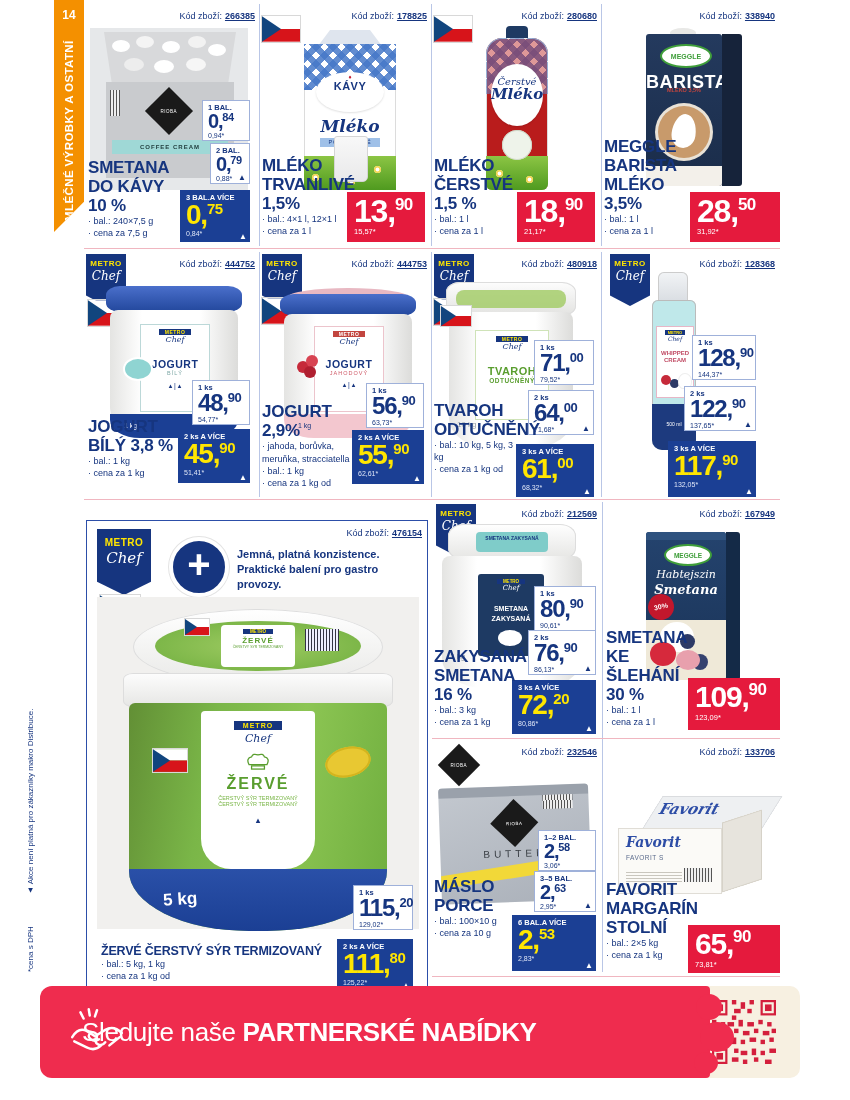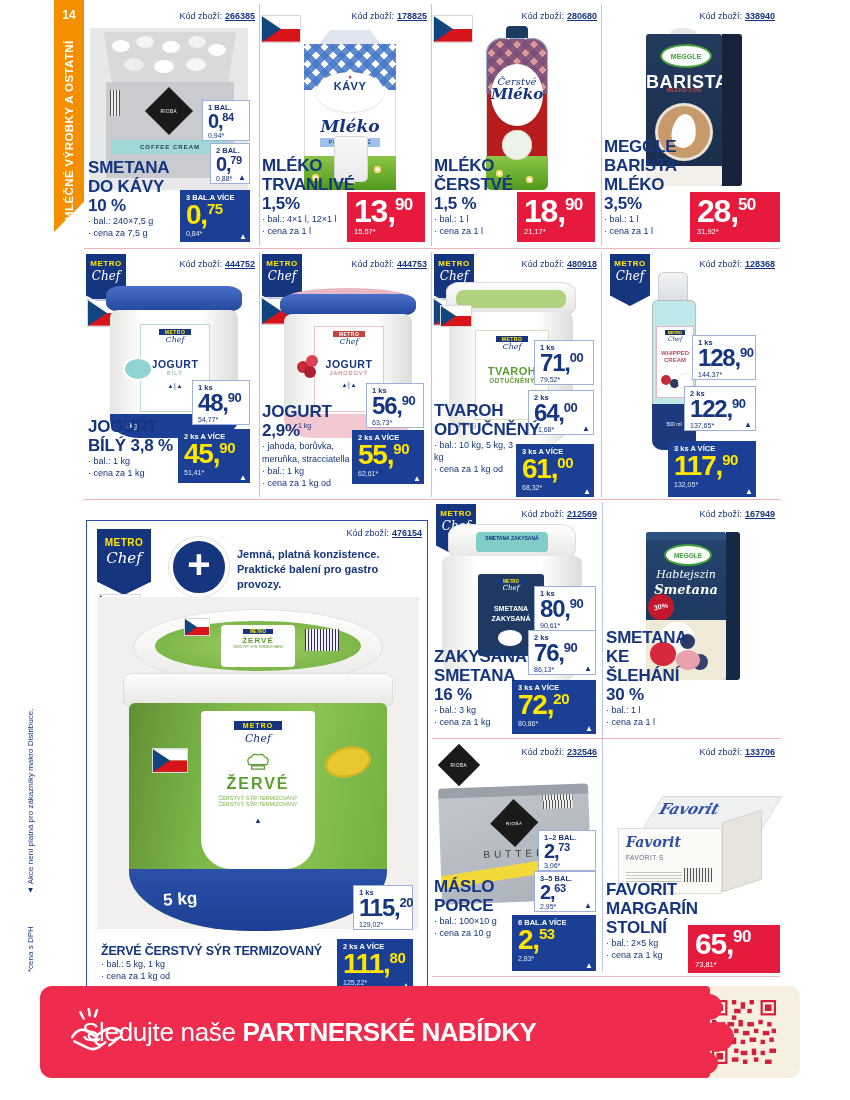--- a/index.html
+++ b/index.html
@@ -576,20 +576,24 @@
         <div class="abs" style="left:0;top:88px;width:80px;height:66px;background:#efe9d8;">
           <div class="abs" style="left:14px;top:2px;width:34px;height:30px;background:#fff;border-radius:50% 50% 40% 40%;"></div>
           <div class="abs ell" style="left:4px;top:22px;width:26px;height:24px;background:#d6293c;"></div>
           <div class="abs ell" style="left:34px;top:14px;width:15px;height:15px;background:#2d3a66;"></div>
           <div class="abs ell" style="left:46px;top:34px;width:16px;height:16px;background:#35426f;"></div>
           <div class="abs ell" style="left:30px;top:30px;width:24px;height:20px;background:#e8a0ad;"></div>
         </div>
       </div>
       <div class="abs" style="left:86px;top:6px;width:14px;height:148px;background:#142a47;border-radius:0 3px 3px 0;"></div>
     </div>
+    <div class="pbox red" style="left:84px;top:176px;width:92px;height:52px;">
+      <div class="price" style="font-size:30px;"><span>109,</span><sup>90</sup></div>
+      <div class="vat">123,09*</div>
+    </div>
     <div class="nameblock" style="left:2px;bottom:8px;width:80px;">
       <div class="pname">SMETANA KE ŠLEHÁNÍ 30 %</div>
       <div class="d">bal.: 1 l</div>
       <div class="d">cena za 1 l</div>
     </div>
   </div>
 
   <div class="card" style="left:432px;top:740px;width:170px;height:233px;">
     <div class="kod"><span>Kód zboží:</span><span class="code">232546</span></div>
     <div class="rioba" style="left:12px;top:10px;width:30px;height:30px;">
@@ -604,21 +608,21 @@
         <div class="abs" style="left:0;top:62px;width:150px;text-align:center;color:#3a3f45;font-size:10px;letter-spacing:4px;">BUTTER</div>
         <div class="abs" style="left:-10px;top:78px;width:180px;height:13px;background:#f2d838;transform:rotate(-7deg);"></div>
         <div class="abs" style="left:96px;top:88px;width:38px;height:22px;background:#d6d9dd;border-radius:2px;box-shadow:0 0 0 1px #b8bcc2 inset;">
           <div class="abs" style="left:0;bottom:0;width:38px;height:6px;background:#e9d44a;"></div>
         </div>
         <div class="abs" style="left:104px;top:10px;width:30px;height:14px;background:repeating-linear-gradient(90deg,#555 0 1px,#eee 1px 3px);"></div>
       </div>
     </div>
     <div class="pbox sm" style="right:6px;top:90px;width:58px;">
       <div class="tl">1–2 BAL.</div>
-      <div class="price"><span>2,</span><sup>73</sup></div>
+      <div class="price"><span>2,</span><sup>58</sup></div>
       <div class="vat">3,06*</div>
     </div>
     <div class="pbox sm" style="right:6px;top:131px;width:62px;">
       <div class="tl">3–5 BAL.</div>
       <div class="price"><span>2,</span><sup>63</sup></div>
       <div class="vat">2,95*</div>
       <div class="tri">▲</div>
     </div>
     <div class="pbox dark" style="right:6px;top:175px;width:84px;height:56px;">
       <div class="tl">6 BAL.A VÍCE</div>

